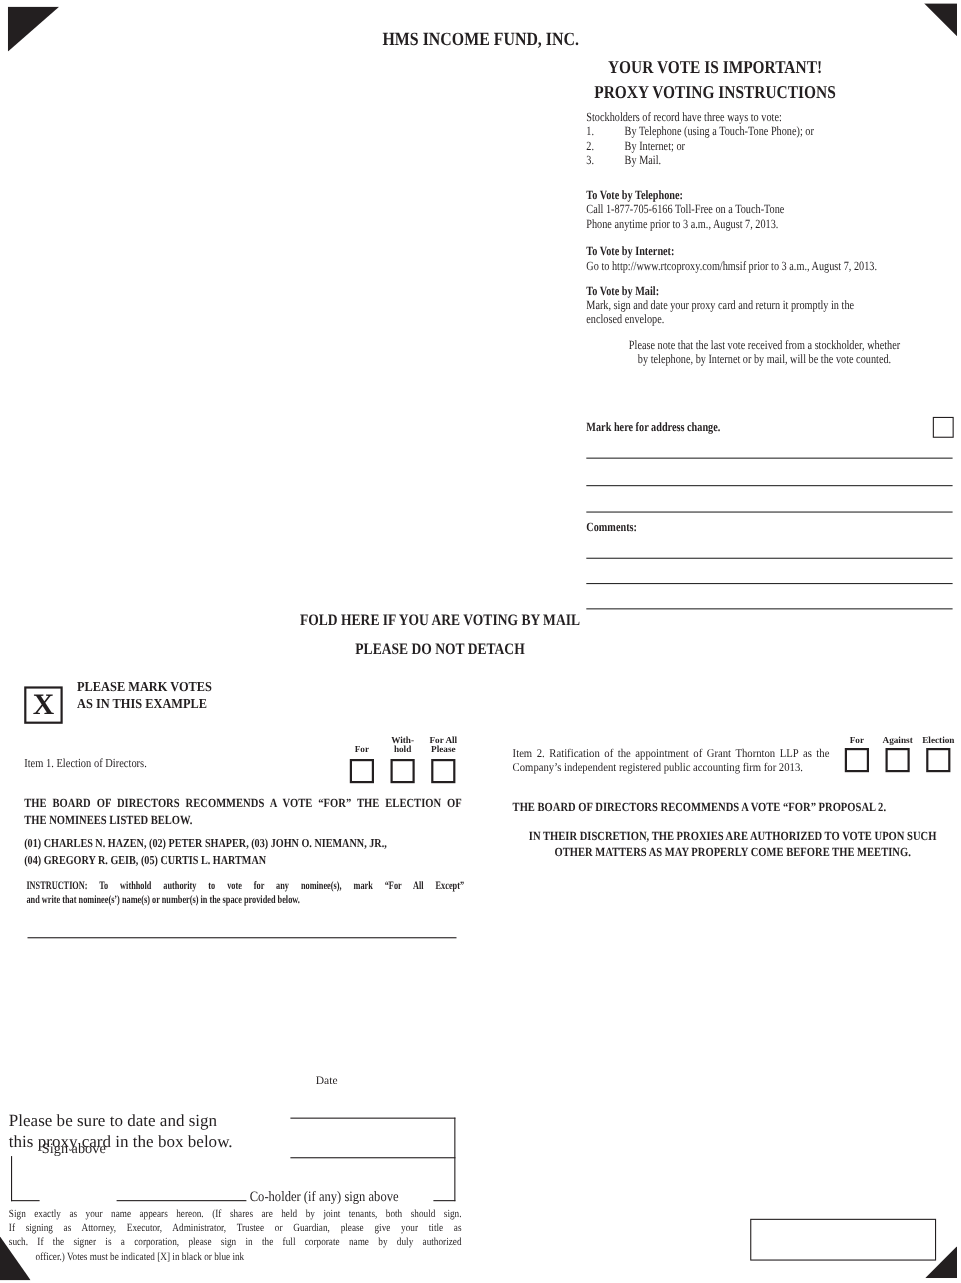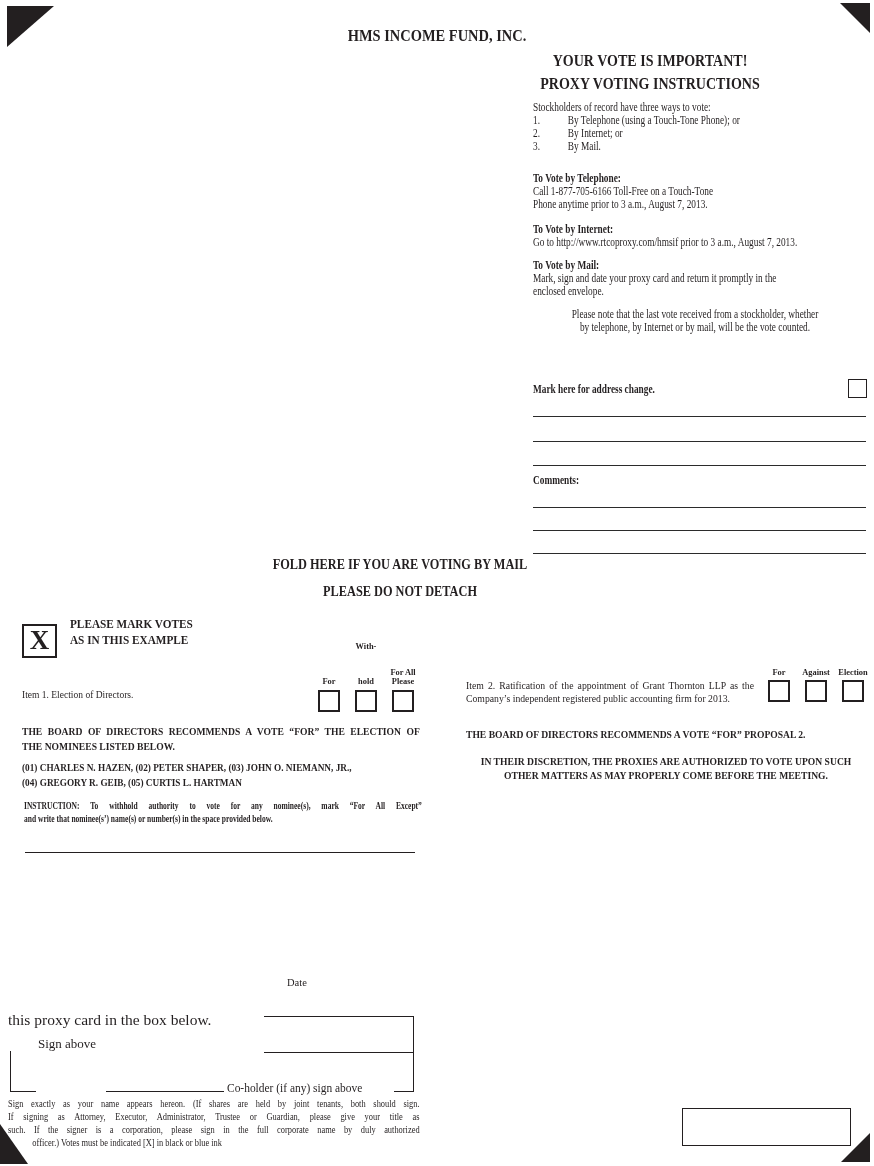--- a/index.html
+++ b/index.html
@@ -122,21 +122,21 @@
       <div>PLEASE MARK VOTES</div>
       <div>AS IN THIS EXAMPLE</div>
     </div>
 
   <div class="abs" style="left:20px; top:664px; width:400px; height:200px;">
     <div class="abs sx85" style="left:2px; top:24px; width:240px; font-size:11.2px; white-space:nowrap;">Item 1. Election of Directors.</div>
 
     <div class="abs opt-label" style="left:289px; top:0; width:40px; height:22px;">
         <div>For</div>
       </div>
-    <div class="abs opt-label" style="left:326px; top:0; width:40px; height:22px;gap:26px;">
+    <div class="abs opt-label" style="left:326px; top:0; width:40px; height:22px;">
         <div>With-</div>
         <div>hold</div>
       </div>
     <div class="abs opt-label" style="left:363px; top:0; width:40px; height:22px;">
         <div>For All</div>
         <div>Please</div>
       </div>
 
     <div class="cb" style="left:298px; top:26px;"></div>
     <div class="cb" style="left:335px; top:26px;"></div>
@@ -173,20 +173,21 @@
 
     <div class="abs b sx85" style="left:0; top:64px; width:460px; font-size:11.3px; white-space:nowrap;">THE BOARD OF DIRECTORS RECOMMENDS A VOTE “FOR” PROPOSAL 2.</div>
 
     <div class="abs b ctr sxc85 lines" style="left:-35px; top:91px; width:470px; font-size:11.3px; line-height:13.5px;">
         <div>IN THEIR DISCRETION, THE PROXIES ARE AUTHORIZED TO VOTE UPON SUCH</div>
         <div>OTHER MATTERS AS MAY PROPERLY COME BEFORE THE MEETING.</div>
       </div>
   </div>
 
   <div class="abs lines" style="left:8px; top:1011px; font-size:15.5px; line-height:18.5px;">
+      <div>Please be sure to date and sign</div>
       <div>this proxy card in the box below.</div>
     </div>
 
   <div class="line" style="left:264px; top:1016px; width:150px; border-top-width:1.5px;"></div>
   <div class="abs" style="left:287px; top:977px; font-size:10.5px;">Date</div>
   <div class="line" style="left:264px; top:1052px; width:150px; border-top-width:1.5px;"></div>
   <div class="vline" style="left:413px; top:1016px; height:76px;"></div>
   <div class="vline" style="left:10px; top:1051px; height:41px;"></div>
 
   <div class="line" style="left:10px; top:1091px; width:26px; border-top-width:1.5px;"></div>

